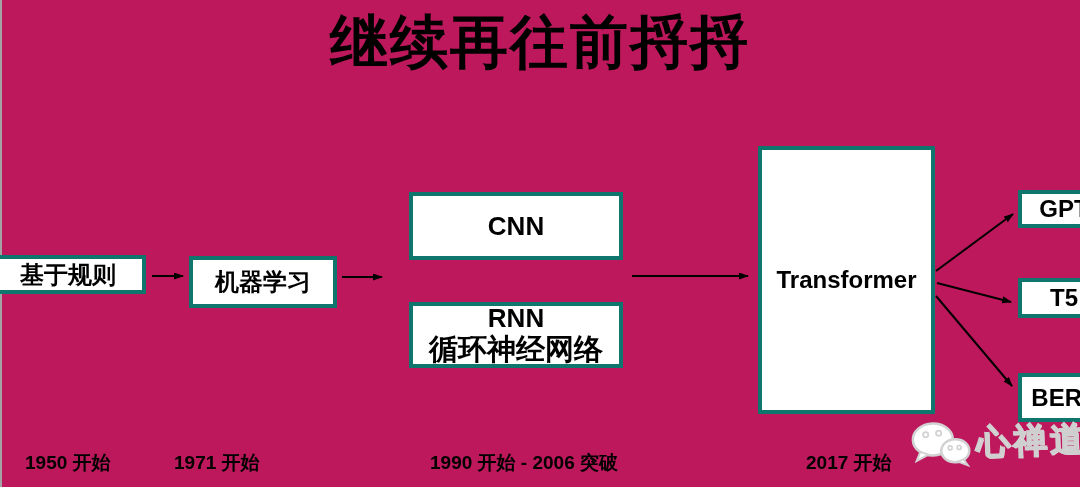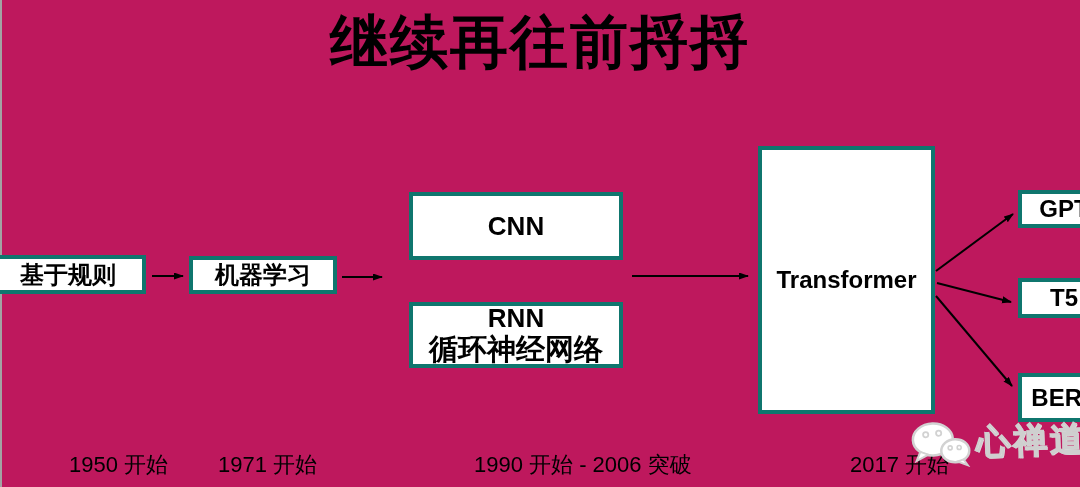--- a/index.html
+++ b/index.html
@@ -25,35 +25,34 @@
     position:absolute;
     border:4px solid #0f766e;
     background:#ffffff;
     box-sizing:border-box;
     display:flex;flex-direction:column;
     align-items:center;justify-content:center;
     font-weight:bold;
     white-space:nowrap;
   }
   .box-rule   {left:-10px; top:255px; width:156px; height:39px; font-size:24px;}
-  .box-ml     {left:189px; top:256px; width:148px; height:38px; font-size:24px;}
+  .box-ml     {left:189px; top:256px; width:148px; height:52px; font-size:24px;}
   .box-cnn    {left:409px; top:192px; width:214px; height:68px;}
   .box-rnn    {left:409px; top:302px; width:214px; height:66px;}
   .box-tf     {left:758px; top:146px; width:177px; height:268px; font-size:24px;}
   .box-gpt    {left:1018px;top:190px; width:92px;  height:38px; font-size:24px;}
   .box-t5     {left:1018px;top:278px; width:92px;  height:40px; font-size:24px;}
   .box-bert   {left:1018px;top:373px; width:92px;  height:49px; font-size:24px;}
   .acronym{font-size:26px;line-height:29px;}
   .cjk-name{font-size:29px;line-height:33px;}
   .arrows{position:absolute;left:0;top:0;pointer-events:none;}
   .year{
     position:absolute;top:450px;
-    font-size:22px;font-weight:normal;
+    font-size:19px;font-weight:bold;
     white-space:nowrap;
-    margin-left:44px;
   }
   .year-1950{left:25px;}
   .year-1980{left:174px;}
   .year-1990{left:430px;text-align:right;}
   .year-2017{left:806px;}
   .watermark{
     position:absolute;left:908px;top:414px;width:190px;height:56px;
     display:flex;align-items:center;
     transform:rotate(-2deg);
   }

